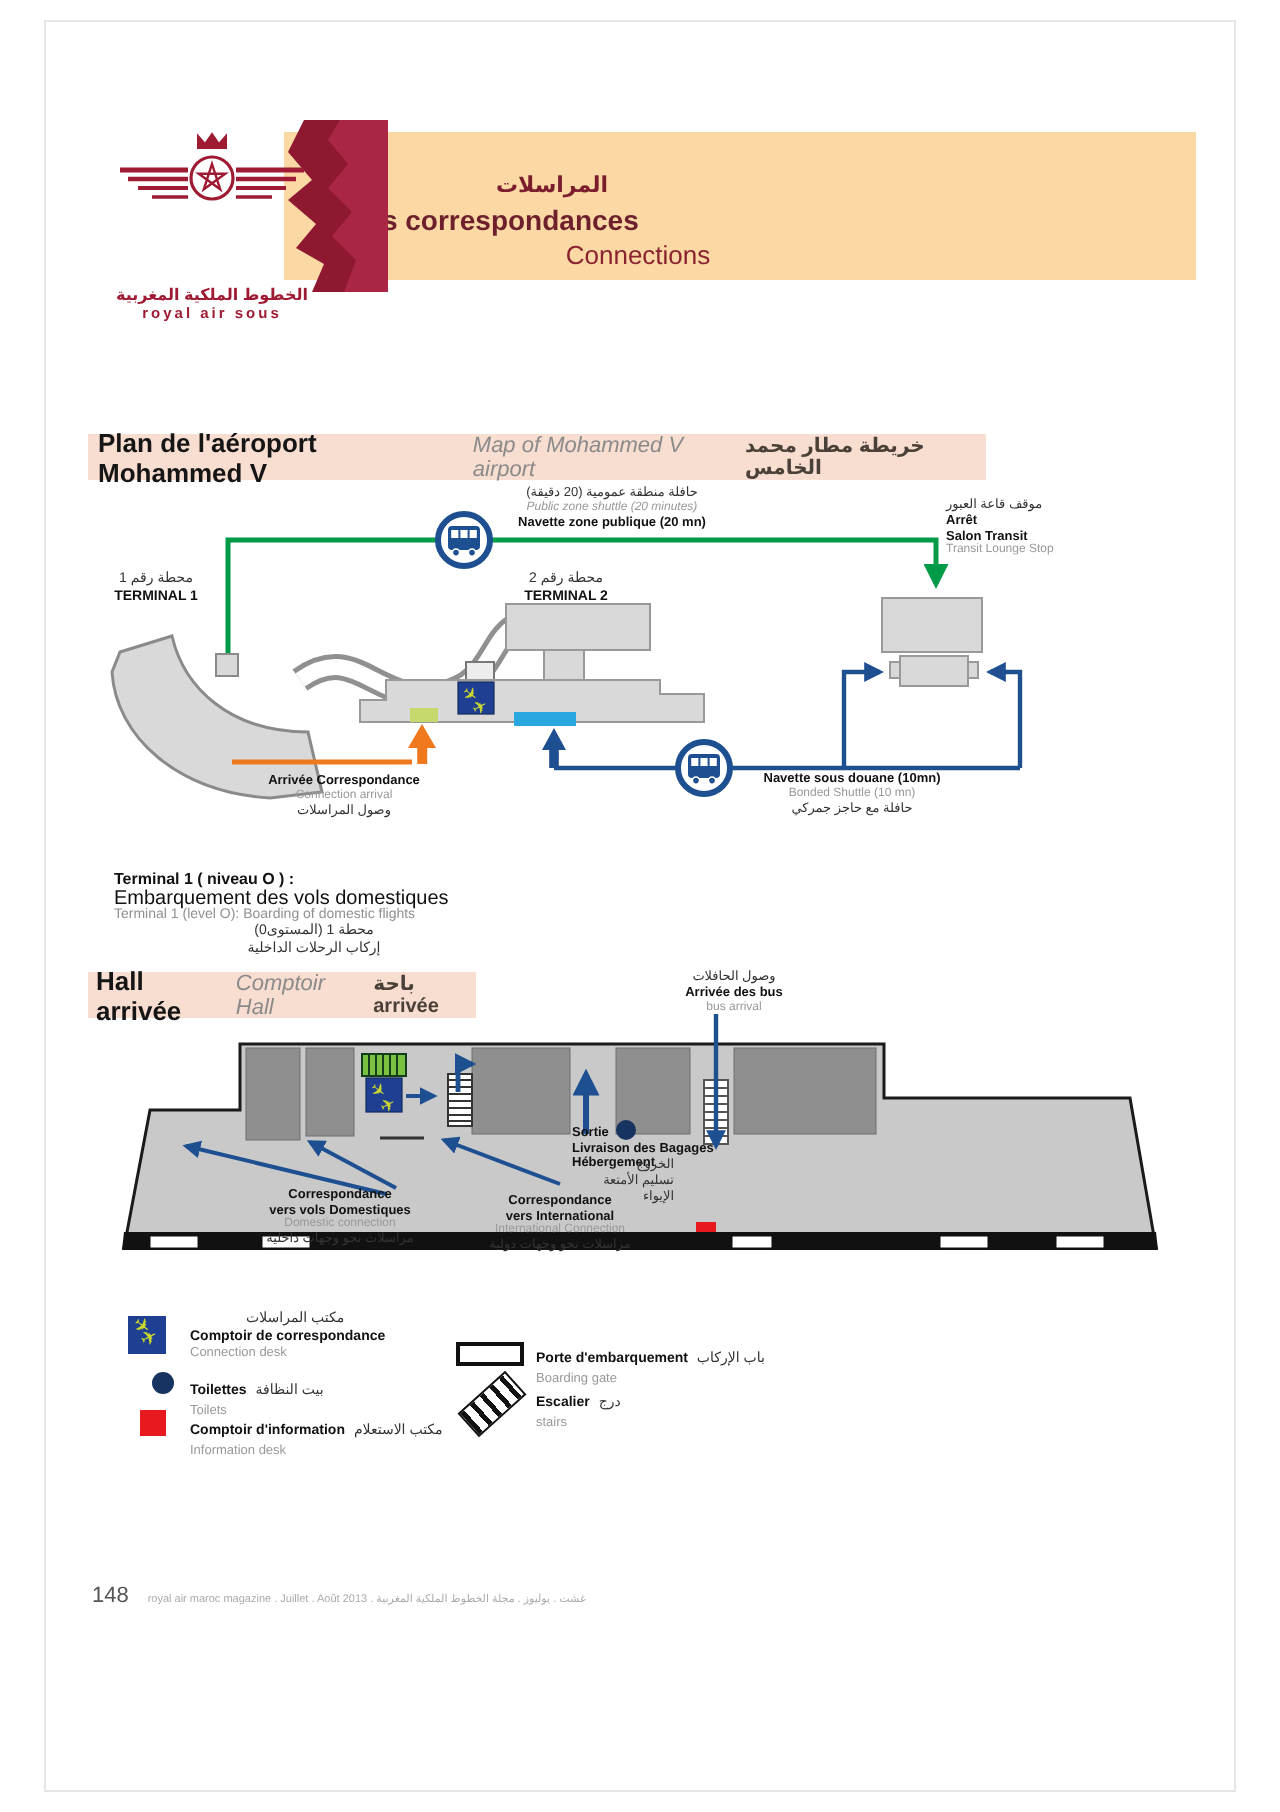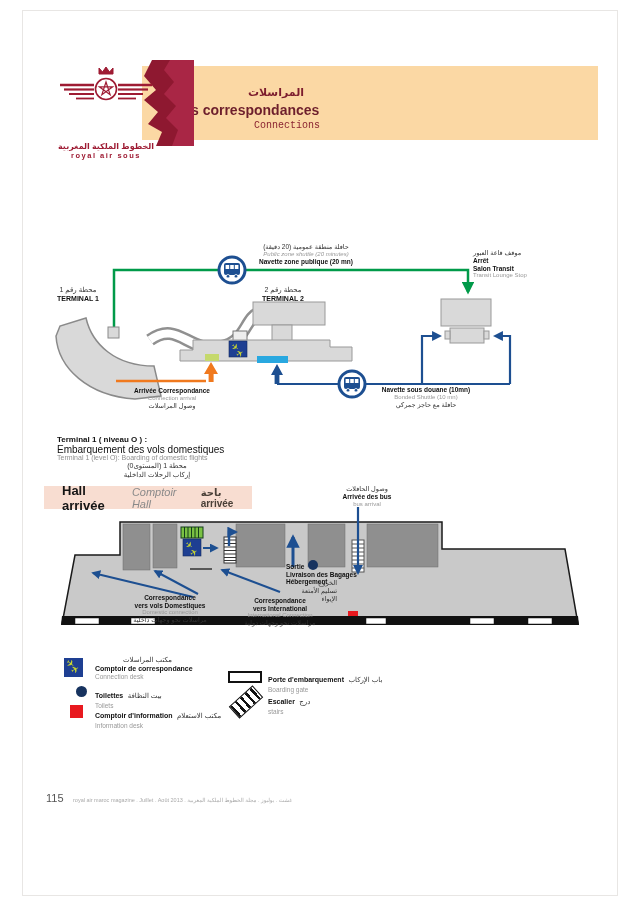--- a/index.html
+++ b/index.html
@@ -41,21 +41,21 @@
 </style>
 </head>
 <body>
 
 <div class="page">
   <div class="page-frame"></div>
 
   <div class="peach-band">
     <div class="abs maroon b ctr" style="left:54px;top:20px;width:160px;font-size:11px;">المراسلات</div>
     <div class="abs maroon ctr" style="left:2px;top:36px;width:206px;font-size:14px;font-weight:bold;color:#6d1f2c;">Les correspondances</div>
-    <div class="abs crimson ctr" style="left:80px;top:54px;width:130px;font-size:10px;color:#8a2330;font-family:Liberation Mono, monospace;">Connections</div>
+    <div class="abs crimson ctr" style="left:112px;top:54px;width:130px;font-size:13px;color:#8a2330;">Connections</div>
   </div>
 
   <svg class="abs" style="left:136px;top:60px;" width="58" height="86" viewBox="0 0 58 86">
     <path d="M16,0 H58 V86 H20 L26,72 L12,64 L22,52 L8,40 L20,30 L8,16 Z" fill="#8e1830"></path>
     <path d="M34,0 H58 V86 H36 L42,70 L30,58 L40,46 L28,34 L38,22 L28,10 Z" fill="#a92645"></path>
   </svg>
 
   <div class="abs" style="left:48px;top:62px;width:116px;">
     <svg width="116" height="52" viewBox="-58 -34 116 52">
       <g stroke="#9e1b33" fill="none" stroke-width="1.6">
@@ -74,22 +74,27 @@
         <path d="M-12,-11 H-46" stroke-width="2.4"></path>
           <path d="M-12,-6.5 H-42" stroke-width="2.2"></path>
         <path d="M-12,-2 H-37" stroke-width="2"></path>
           <path d="M-12,2.5 H-30" stroke-width="1.8"></path>
       </g>
     </svg>
     <div class="crimson b ctr" style="font-size:8px;line-height:9px;margin-top:24px;">الخطوط الملكية المغربية</div>
     <div class="crimson b ctr" style="font-size:7.5px;line-height:9px;letter-spacing:1.5px;">royal air sous</div>
   </div>
 
-
-  <div class="pink-band" style="left:44px;top:486px;width:190px;padding-left:18px;">
+  <div class="pink-band" style="left:44px;top:217px;width:444px;padding-left:5px;">
+    <span class="h-fr">Plan de l'aéroport Mohammed V</span>
+    <span class="h-en">Map of Mohammed V airport</span>
+    <span class="h-ar">خريطة مطار محمد الخامس</span>
+  </div>
+
+  <div class="pink-band" style="left:44px;top:486px;width:190px;padding-left:4px;">
     <span class="h-fr">Hall arrivée</span>
     <span class="h-en">Comptoir Hall</span>
     <span class="h-ar">باحة arrivée</span>
   </div>
 
   <svg class="abs" style="left:0;top:0;" width="640" height="906" viewBox="0 0 640 906">
     <defs>
       <marker id="mb" viewBox="0 0 10 10" refX="8" refY="5" markerWidth="4.5" markerHeight="4.5" orient="auto">
           <path d="M0,0 L10,5 L0,10 Z" fill="#1d4f91"></path>
         </marker>
@@ -328,16 +333,16 @@
     <div class="abs" style="left:268px;top:690px;width:120px;">
       <div>
         <span class="l7b">Escalier</span>
         <span class="l7a">درج</span>
       </div>
       <div class="l6g" style="font-size:6.5px;">stairs</div>
     </div>
   </div>
 
   <div class="abs" style="left:46px;top:788px;width:520px;">
-    <span style="font-size:11px;color:#555;">115</span>
+    <span style="font-size:11px;color:#555;">148</span>
     <span style="font-size:5.5px;color:#aaa;margin-left:5px;">royal air maroc magazine . Juillet . Août 2013 . غشت . يوليوز . مجلة الخطوط الملكية المغربية</span>
   </div>
 </div>
 
 </body></html>

